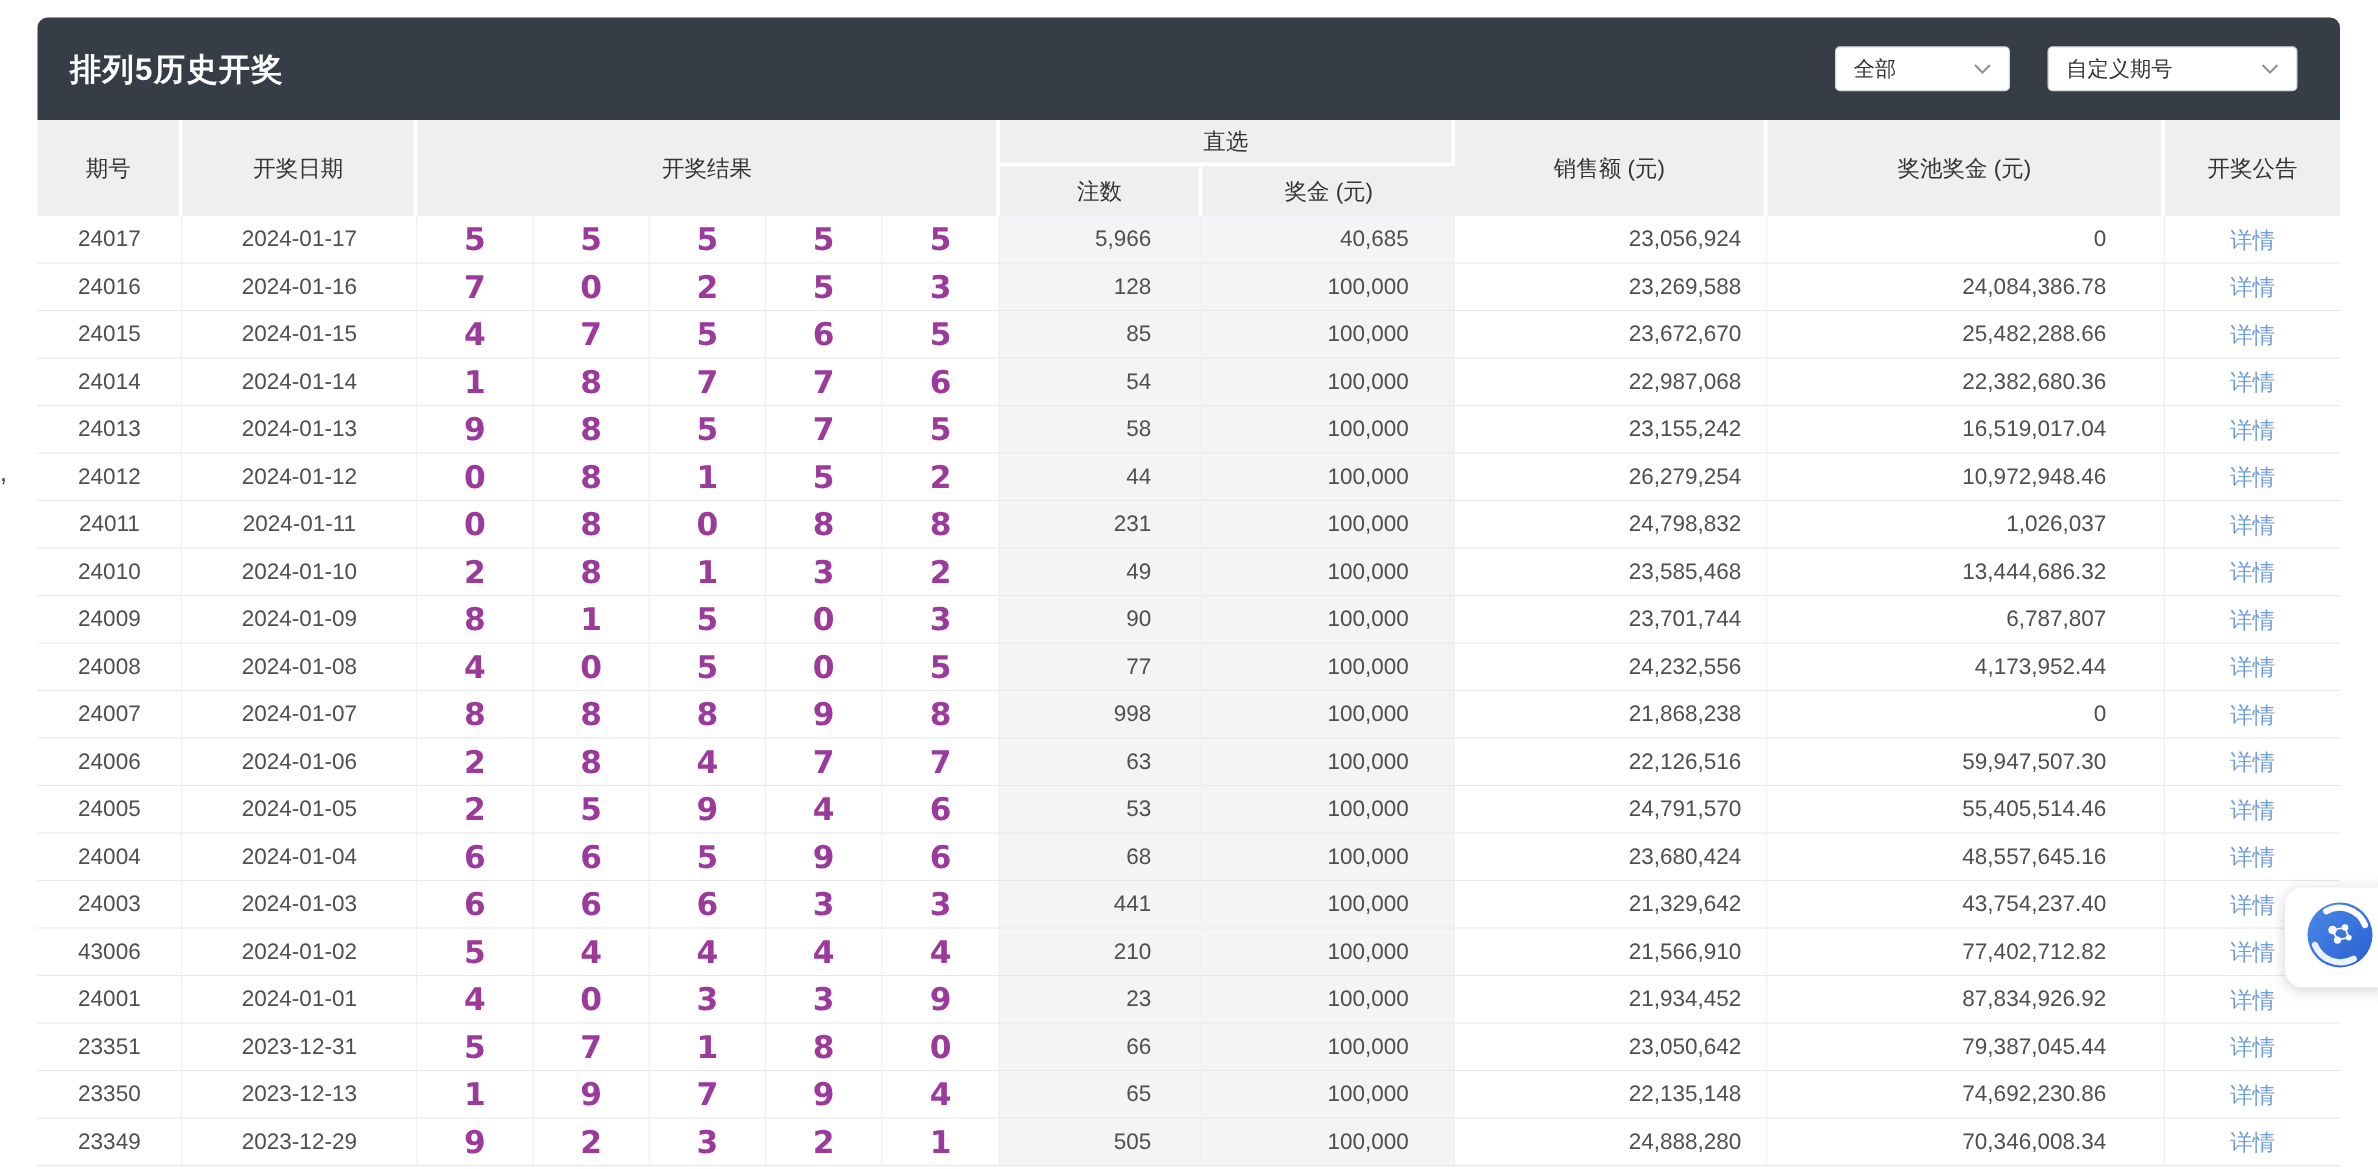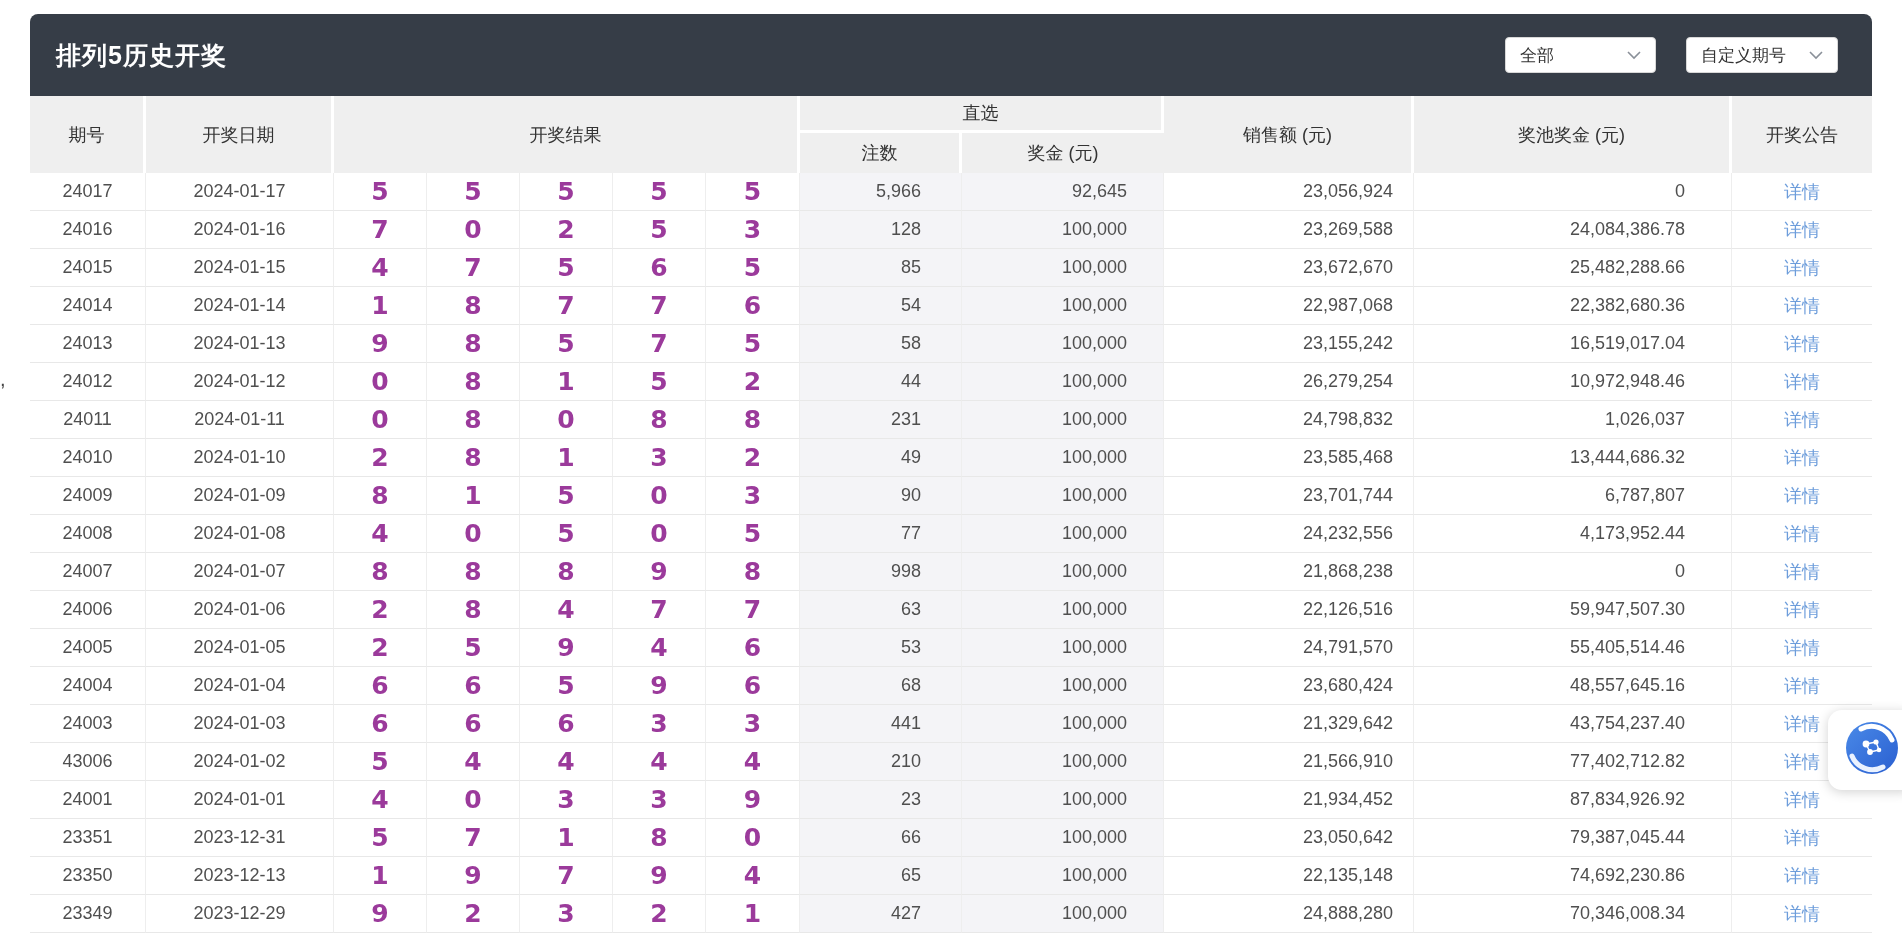--- a/index.html
+++ b/index.html
@@ -12,22 +12,22 @@
 
   
   .panel-header { height:82px; background:#363d47; border-radius:8px 8px 0 0;
                   display:flex; align-items:center; justify-content:space-between;
                   padding:0 34px 0 26px;gap:48px; }
   .panel-title { color:#ffffff; font-size:25px; font-weight:700; letter-spacing:1px; }
   .filters { display:flex; gap:30px; }
   .dropdown { background:#ffffff; border:1px solid #d8d8d8; border-radius:4px;
               height:36px; display:flex; align-items:center; justify-content:space-between;
               padding:0 14px; color:#333; font-size:17px; cursor:pointer; }
-  .dropdown.small { width:151px; }
-  .dropdown.large { width:152px;align-items:center; }
+  .dropdown.small { width:140px; }
+  .dropdown.large { width:200px;align-items:center; }
   .chevron { margin-left:12px; display:inline-flex; }
 
   
   table { width:1842px; border-collapse:separate; border-spacing:0; table-layout:fixed; }
   thead th { background:#efefef; color:#333; font-weight:400; font-size:18px;
              border-right:3px solid #ffffff; vertical-align:middle; }
   thead tr.top th { height:37px; }
   thead th.tall { height:77px; }
   th.group-head { border-bottom:3px solid #ffffff; }
   thead tr.sub th { height:40px; }
@@ -113,21 +113,21 @@
     <tbody>
         <tr>
     <td>24017</td>
     <td>2024-01-17</td>
     <td class="num">5</td>
     <td class="num">5</td>
     <td class="num">5</td>
     <td class="num">5</td>
     <td class="num">5</td>
     <td class="right bets">5,966</td>
-    <td class="right prize">92,645</td>
+    <td class="right prize">40,685</td>
     <td class="right sales">23,056,924</td>
     <td class="right pool">0</td>
     <td><a class="detail">详情</a></td>
   </tr>
         <tr>
     <td>24016</td>
     <td>2024-01-16</td>
     <td class="num">7</td>
     <td class="num">0</td>
     <td class="num">2</td>
@@ -378,21 +378,21 @@
     <td><a class="detail">详情</a></td>
   </tr>
         <tr>
     <td>23349</td>
     <td>2023-12-29</td>
     <td class="num">9</td>
     <td class="num">2</td>
     <td class="num">3</td>
     <td class="num">2</td>
     <td class="num">1</td>
-    <td class="right bets">427</td>
+    <td class="right bets">505</td>
     <td class="right prize">100,000</td>
     <td class="right sales">24,888,280</td>
     <td class="right pool">70,346,008.34</td>
     <td><a class="detail">详情</a></td>
   </tr>
       </tbody>
   </table>
 </div>
 
 <div class="float-btn">

